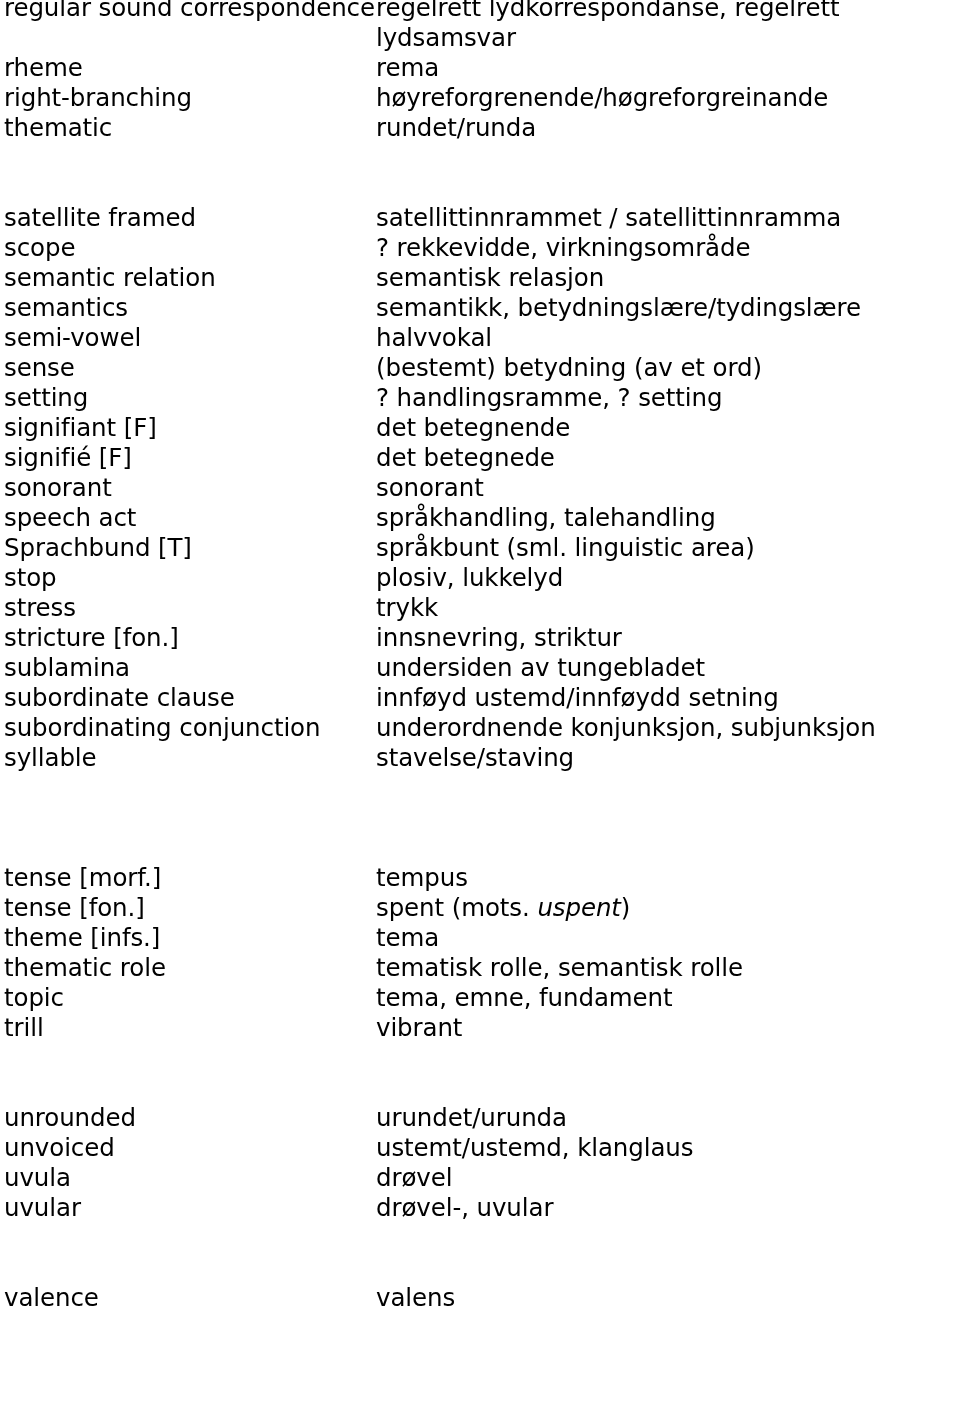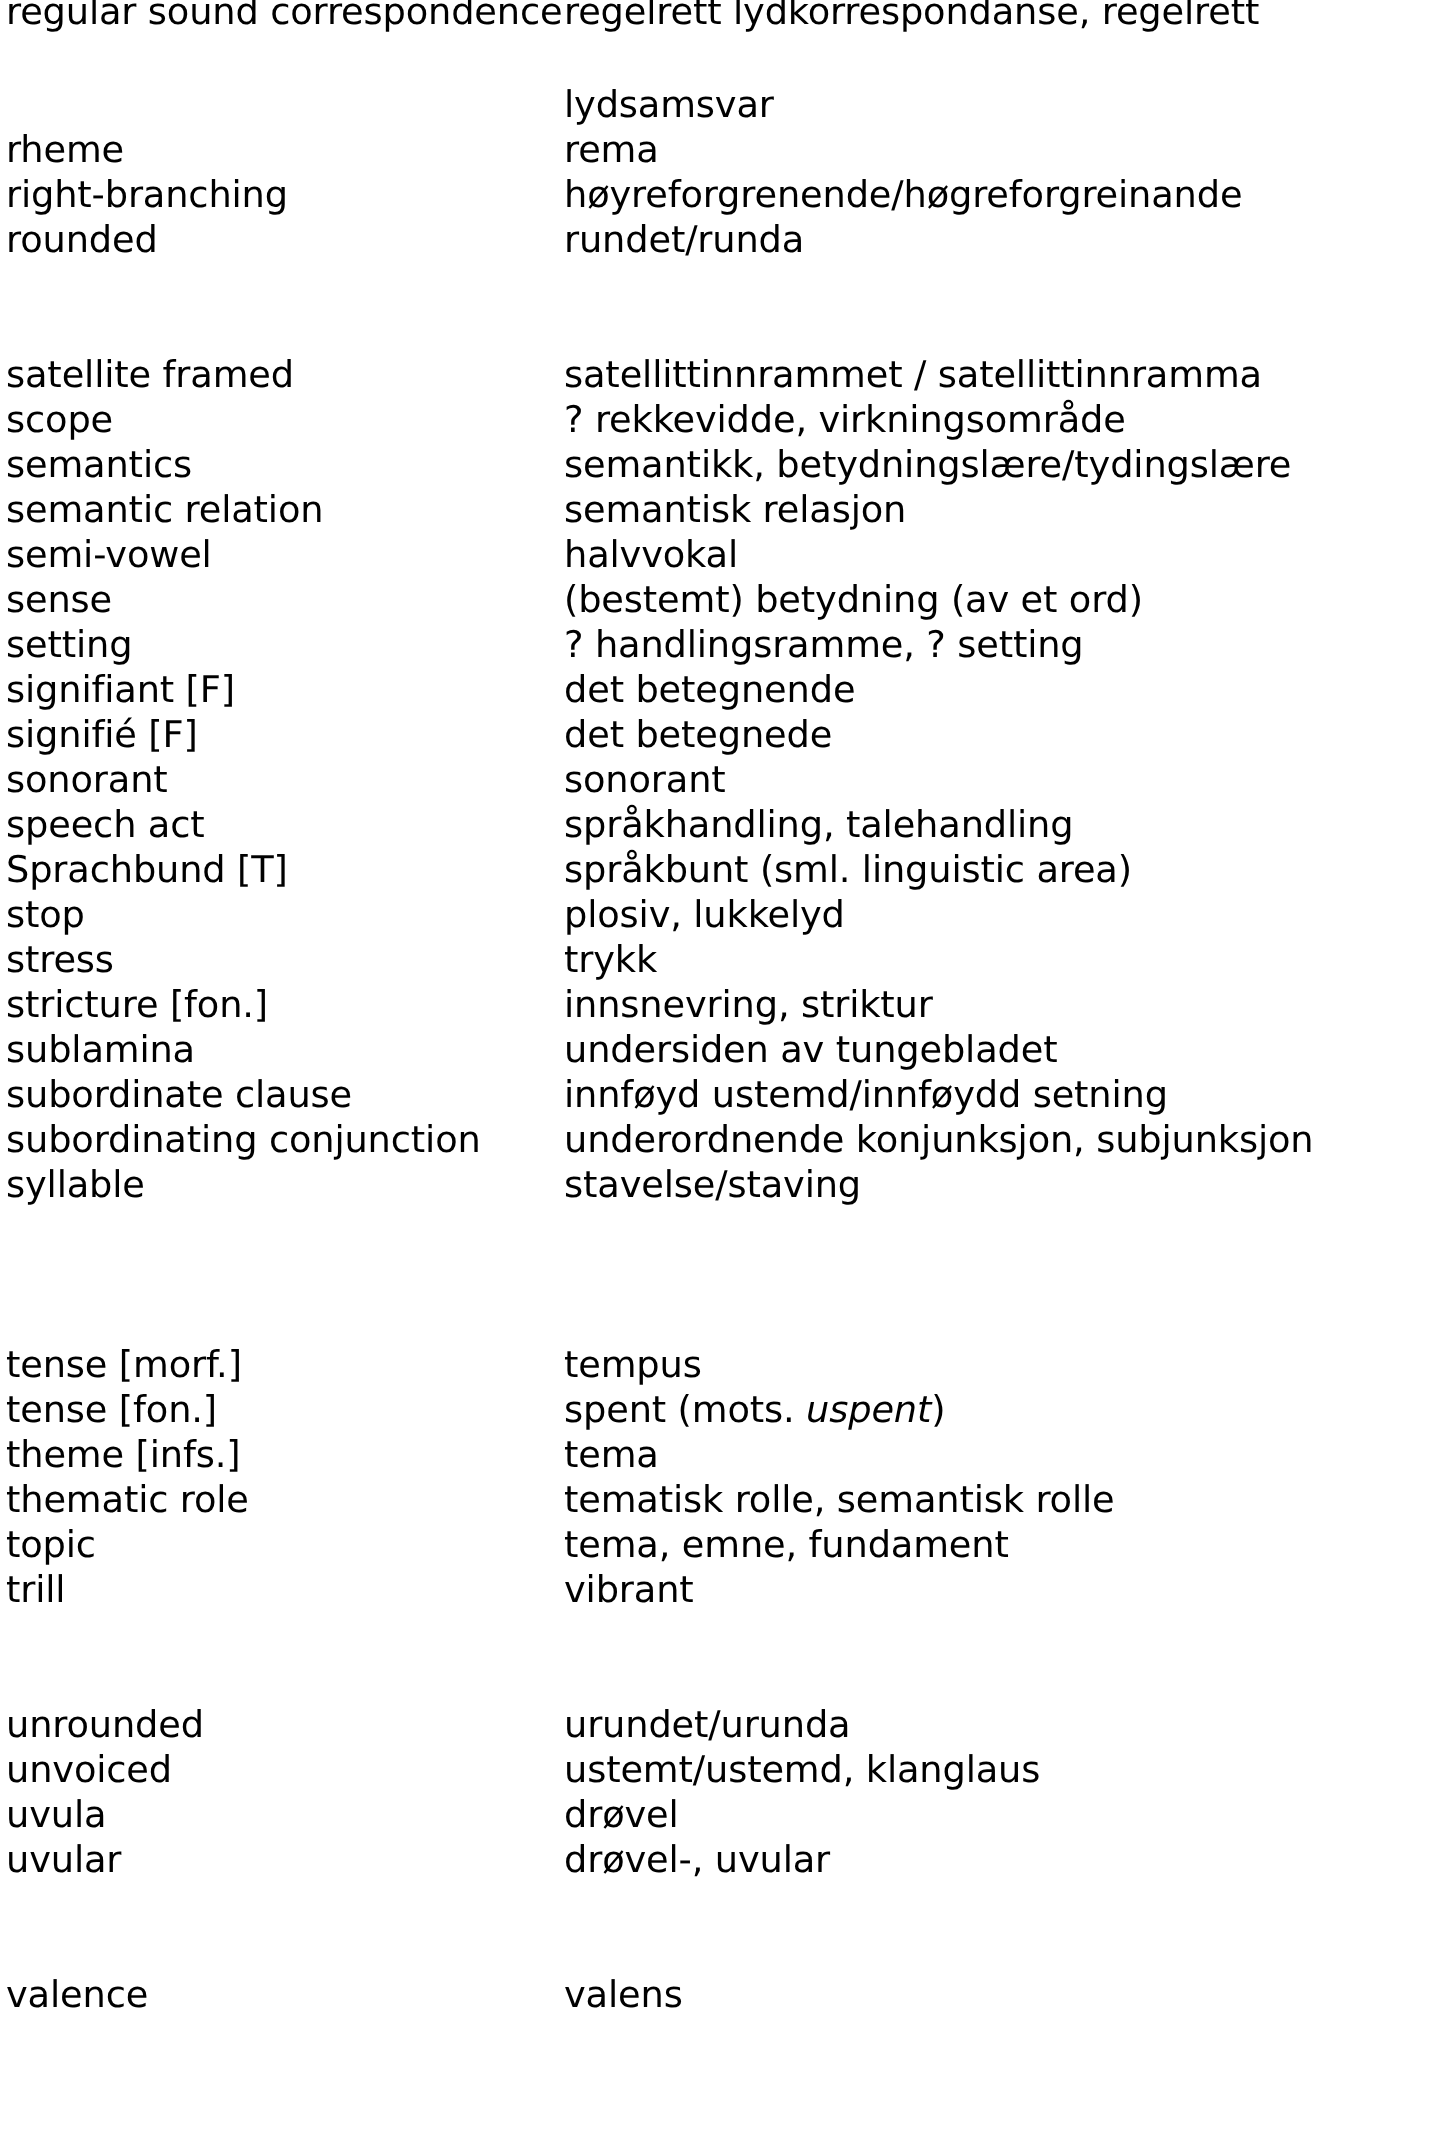--- a/index.html
+++ b/index.html
@@ -43,21 +43,20 @@
     white-space: nowrap;
     overflow: visible;
   }
   .gloss {
     flex: 1 1 auto;
     white-space: nowrap;
     overflow: hidden;
   }
   .gloss .cont {
     display: block;
-    margin-top: 32px;
   }
   .gloss em {
     font-style: italic;
   }
   .spacer-2 { height: 60px; }
   .spacer-3 { height: 90px; }
 
   
   .first-shift { margin-top: -7px; }
 </style>
@@ -73,41 +72,41 @@
         </div>
         <div class="entry">
           <div class="term">rheme</div>
           <div class="gloss"><span>rema</span></div>
         </div>
         <div class="entry">
           <div class="term">right-branching</div>
           <div class="gloss"><span>høyreforgrenende/høgreforgreinande</span></div>
         </div>
         <div class="entry">
-          <div class="term">rounded</div>
+          <div class="term">thematic</div>
           <div class="gloss"><span>rundet/runda</span></div>
         </div>
       </div>
       <div class="spacer-2"></div>
       <div class="block">
         <div class="entry">
           <div class="term">satellite framed</div>
           <div class="gloss"><span>satellittinnrammet / satellittinnramma</span></div>
         </div>
         <div class="entry">
           <div class="term">scope</div>
           <div class="gloss"><span>? rekkevidde, virkningsområde</span></div>
         </div>
         <div class="entry">
+          <div class="term">semantic relation</div>
+          <div class="gloss"><span>semantisk relasjon</span></div>
+        </div>
+        <div class="entry">
           <div class="term">semantics</div>
           <div class="gloss"><span>semantikk, betydningslære/tydingslære</span></div>
-        </div>
-        <div class="entry">
-          <div class="term">semantic relation</div>
-          <div class="gloss"><span>semantisk relasjon</span></div>
         </div>
         <div class="entry">
           <div class="term">semi-vowel</div>
           <div class="gloss"><span>halvvokal</span></div>
         </div>
         <div class="entry">
           <div class="term">sense</div>
           <div class="gloss"><span>(bestemt) betydning (av et ord)</span></div>
         </div>
         <div class="entry">

